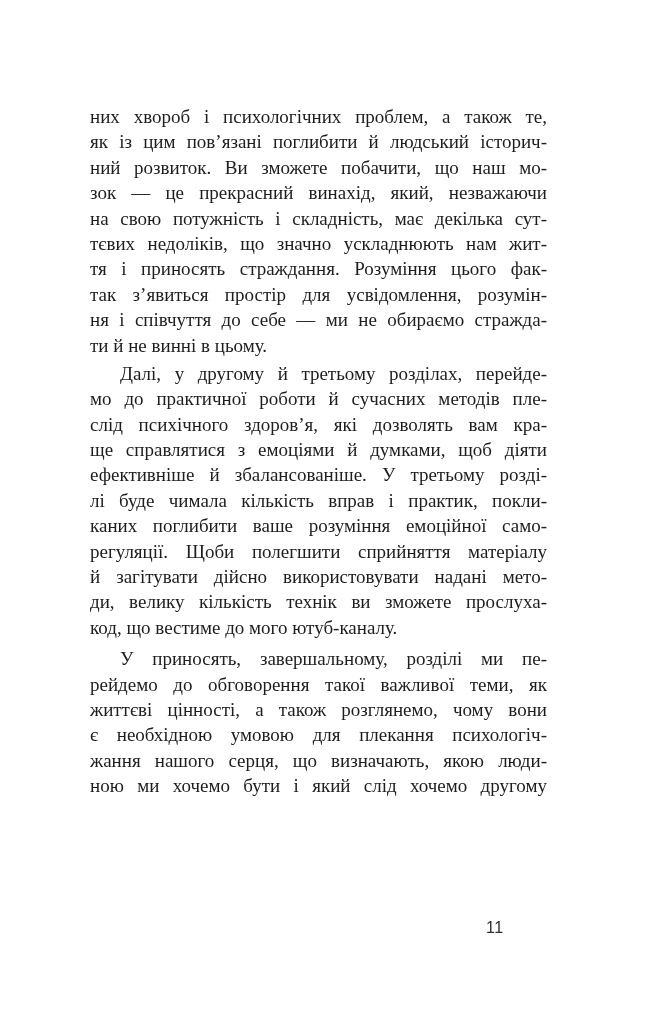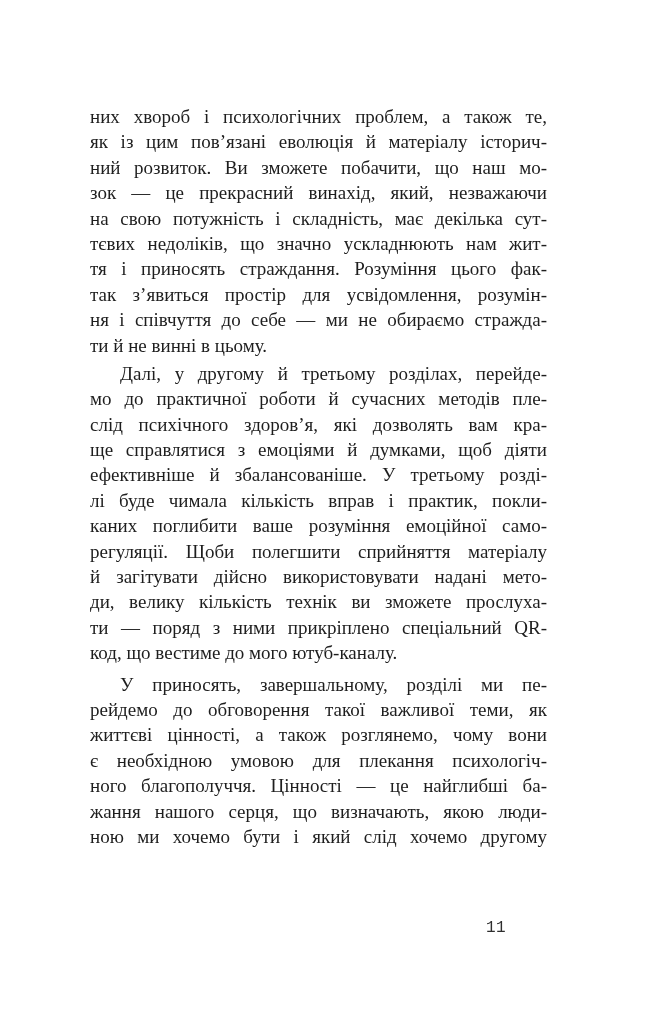--- a/index.html
+++ b/index.html
@@ -40,35 +40,35 @@
   .line.endpara {
     text-align-last: left;
   }
   .line.firstline {
     text-indent: 30px;
   }
   .folio {
     position: absolute;
     left: 486px;
     top: 919px;
-    font-family: Liberation Mono, monospace;
+    font-family: Liberation Sans, sans-serif;
     font-size: 16px;
     letter-spacing: 0.5px;
     color: #2e2e2e;
   }
 </style>
 </head>
 <body>
 
 <div class="page">
   <main class="text-block">
 
     <div class="para">
       <div class="line">них хвороб і психологічних проблем, а також те,</div>
-      <div class="line">як із цим пов’язані еволюція й матеріалу історич-</div>
+      <div class="line">як із цим пов’язані поглибити й людський історич-</div>
       <div class="line">ний розвиток. Ви зможете побачити, що наш мо-</div>
       <div class="line">зок — це прекрасний винахід, який, незважаючи</div>
       <div class="line">на свою потужність і складність, має декілька сут-</div>
       <div class="line">тєвих недоліків, що значно ускладнюють нам жит-</div>
       <div class="line">тя і приносять страждання. Розуміння цього фак-</div>
       <div class="line">так з’явиться простір для усвідомлення, розумін-</div>
       <div class="line">ня і співчуття до себе — ми не обираємо стражда-</div>
       <div class="line endpara">ти й не винні в цьому.</div>
     </div>
 
@@ -76,30 +76,28 @@
       <div class="line firstline">Далі, у другому й третьому розділах, перейде-</div>
       <div class="line">мо до практичної роботи й сучасних методів пле-</div>
       <div class="line">слід психічного здоров’я, які дозволять вам кра-</div>
       <div class="line">ще справлятися з емоціями й думками, щоб діяти</div>
       <div class="line">ефективніше й збалансованіше. У третьому розді-</div>
       <div class="line">лі буде чимала кількість вправ і практик, покли-</div>
       <div class="line">каних поглибити ваше розуміння емоційної само-</div>
       <div class="line">регуляції. Щоби полегшити сприйняття матеріалу</div>
       <div class="line">й загітувати дійсно використовувати надані мето-</div>
       <div class="line">ди, велику кількість технік ви зможете прослуха-</div>
-      <div class="line">ти — поряд з ними прикріплено спеціальний QR-</div>
       <div class="line endpara">код, що вестиме до мого ютуб-каналу.</div>
     </div>
 
     <div class="para m6">
       <div class="line firstline">У приносять, завершальному, розділі ми пе-</div>
       <div class="line">рейдемо до обговорення такої важливої теми, як</div>
       <div class="line">життєві цінності, а також розглянемо, чому вони</div>
       <div class="line">є необхідною умовою для плекання психологіч-</div>
-      <div class="line">ного благополуччя. Цінності — це найглибші ба-</div>
       <div class="line">жання нашого серця, що визначають, якою люди-</div>
       <div class="line">ною ми хочемо бути і який слід хочемо другому</div>
     </div>
 
   </main>
 
   <div class="folio">11</div>
 </div>
 
 </body></html>

